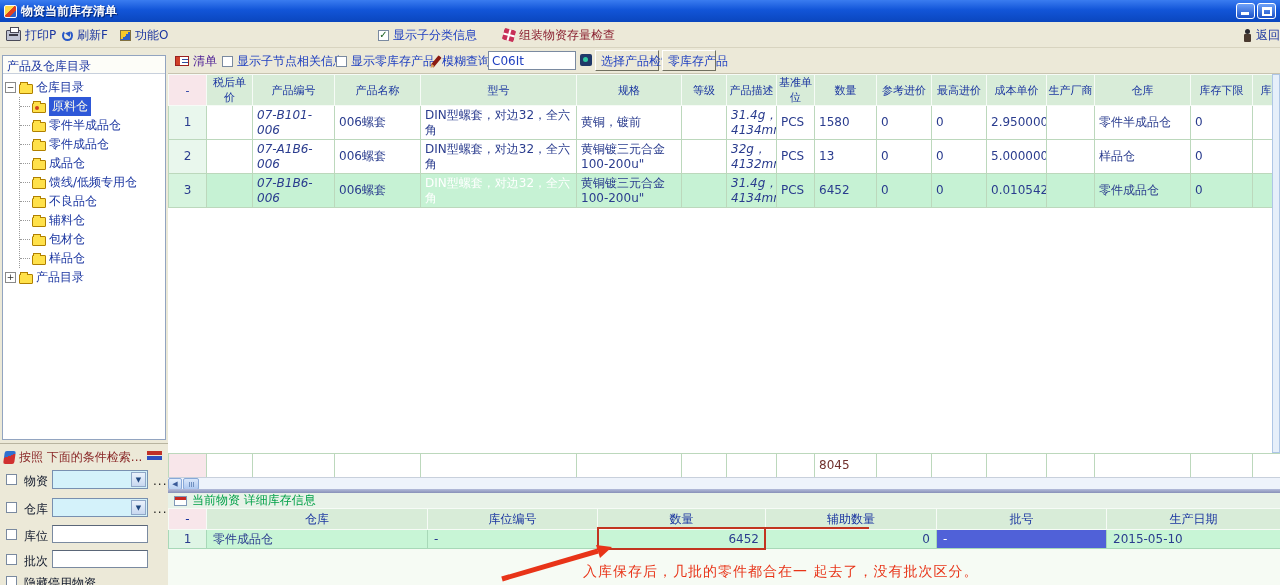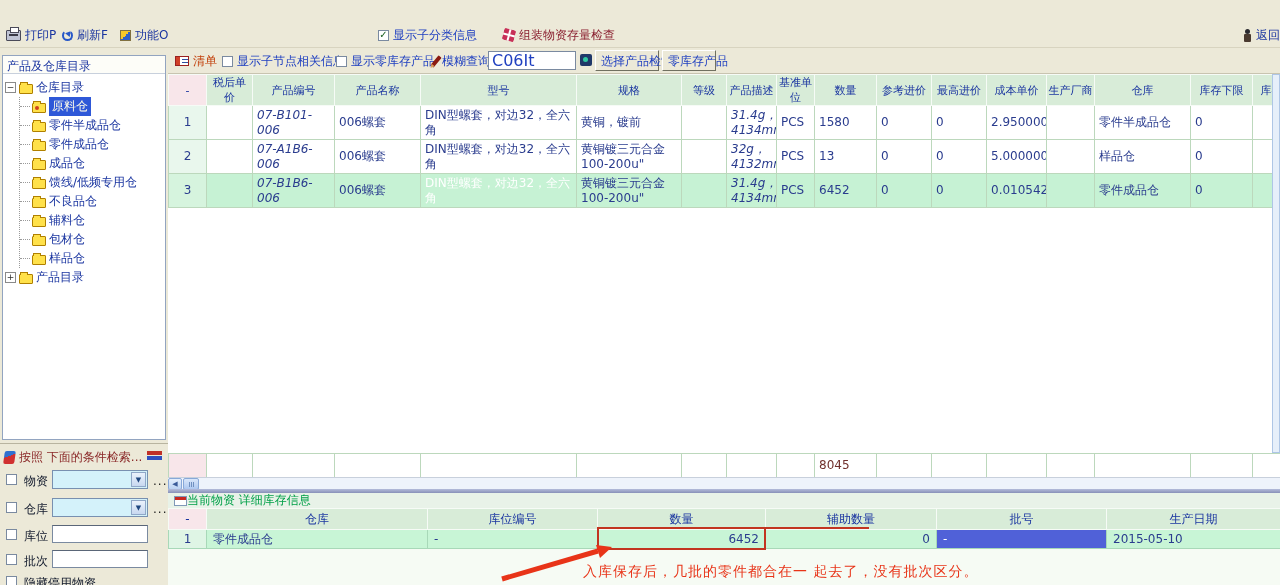--- a/index.html
+++ b/index.html
@@ -72,25 +72,25 @@
   .combo .arrowbtn { position:absolute; right:1px; top:1px; width:15px; height:15px; background:linear-gradient(#EAF2FC,#C8D8F0);
     border:1px solid #90A8C8; font-size:7px; color:#204880; text-align:center; line-height:15px; cursor:pointer; }
   .dots { position:absolute; left:153px; top:4px; color:#202020; letter-spacing:1px; cursor:pointer; }
   .tinput { position:absolute; left:52px; top:0; width:96px; height:18px; background:#fff; border:1px solid #7A8AA0; border-top-color:#5A6678; }
 
   
   .main { position:absolute; left:168px; top:48px; width:1112px; height:537px; background:#ECE9D8; overflow:hidden; }
   .sub-toolbar { position:absolute; left:0; top:0; width:1112px; height:26px; background:#ECE9D8; border-bottom:1px solid #C8C4B0; }
   .icon-list { width:14px; height:10px; border:1px solid #9A2020; background:linear-gradient(90deg,#D04028 0 4px,#fff 4px); position:relative; }
   .icon-list::after { content:""; position:absolute; left:6px; top:2px; width:6px; height:1px; background:#3050A0; box-shadow:0 3px 0 #3050A0; }
-  .green-lbl { color:#c2410c; }
+  .green-lbl { color:#4c1d95; }
   .icon-pen { width:4px; height:13px; background:#8B1A10; border-radius:1px; transform:rotate(40deg); position:relative; }
   .icon-pen::after { content:""; position:absolute; left:0; bottom:-4px; border:2px solid transparent; border-top:4px solid #D8A060; }
   .q-input { position:absolute; left:320px; top:3px; width:88px; height:19px; background:#fff; border:1px solid #7A8AA0;
-    color:#2040C0; font-size:16px; padding:2px 3px; font-family:"DejaVu Sans",sans-serif; }
+    color:#2040C0; font-size:12px; padding:2px 3px; font-family:"DejaVu Sans",sans-serif; }
   .icon-lookup { position:absolute; left:412px; top:6px; width:12px; height:12px; background:#203868; border-radius:2px; cursor:pointer; }
   .icon-lookup::after { content:""; position:absolute; left:3px; top:3px; width:5px; height:5px; background:#30C8A0; border-radius:50%; }
   .flat-btn { position:absolute; top:2px; height:21px; background:#ECE9D8; color:#2040C0; text-align:center;
     border:1px solid; border-color:#FFFFFF #707060 #707060 #FFFFFF; padding:2px 5px; cursor:pointer; white-space:nowrap; }
 
   
   .grid-area { position:absolute; left:0; top:26px; width:1112px; height:379px; background:#fff; overflow:hidden; }
   table.grid { border-collapse:collapse; table-layout:fixed; width:1144px; }
   table.grid th { background:#D8ECD8; color:#1A35A0; font-weight:normal; font-size:11px; text-align:center;
     border:1px solid #F6FBF6; height:31px; padding:0 1px; overflow:hidden; }
@@ -113,39 +113,51 @@
   .hscroll { position:absolute; left:0; top:429px; width:1112px; height:12px; background:#EEF3FB; border-top:1px solid #C8D0DC; }
   .hs-btn { position:absolute; left:0; top:0; width:14px; height:12px; background:linear-gradient(#E4EEFC,#BCD2F2);
     border:1px solid #88A8D8; border-radius:2px; color:#3A5A98; font-size:7px; line-height:11px; text-align:center; cursor:pointer; }
   .hs-thumb { position:absolute; left:15px; top:0; width:16px; height:12px; background:linear-gradient(#D8E6FA,#AEC8F0);
     border:1px solid #88A8D8; border-radius:2px; cursor:grab; }
   .hs-thumb::after { content:""; position:absolute; left:5px; top:3px; width:1px; height:5px; background:#7090C0; box-shadow:2px 0 0 #7090C0,4px 0 0 #7090C0; }
   .splitter { position:absolute; left:0; top:441px; width:1112px; height:4px; background:linear-gradient(#B4BCDA,#8890B8); cursor:row-resize; }
 
   
   .detail-panel { position:absolute; left:0; top:445px; width:1112px; height:92px; background:#F6FBF4; }
-  .dp-header { position:absolute; left:0; top:0; width:1112px; height:15px; background:#E8F2E8; display:flex; align-items:center; padding-left:6px; }
+  .dp-header { position:absolute; left:0; top:0; width:1112px; height:15px; background:#E8F2E8; display:flex; align-items:center; gap:5px; padding-left:6px; }
   .icon-form { width:13px; height:10px; border:1px solid #8098B8; background:linear-gradient(#C82820 0 3px,#fff 3px); }
   .dp-title { color:#00A048; font-size:12px; white-space:nowrap; }
   table.dgrid { position:absolute; left:0; top:15px; border-collapse:collapse; table-layout:fixed; width:1112px; }
   table.dgrid th { background:#D8ECD8; color:#1A35A0; font-weight:normal; font-size:12px; border:1px solid #F6FBF6; height:21px; }
   table.dgrid th.num-h { background:#F8E6EA; }
   table.dgrid td { background:#C8F5D6; border:1px solid #A8D8B8; height:19px; font-size:12px; color:#2A3C8E; padding:0 6px; overflow:hidden; }
   table.dgrid td.numc { background:#DFF5E5; text-align:center; padding:0; }
   table.dgrid td.batchsel { background:#5061D8; color:#fff; }
   .red-line { position:absolute; left:429px; top:34px; width:272px; height:0; border-top:2px solid #C23420; }
   .red-box { position:absolute; left:429px; top:34px; width:169px; height:23px; border:2px solid #C23420; }
   .annot-arrow { position:absolute; left:320px; top:48px; width:140px; height:44px; pointer-events:none; }
   .annot-text { position:absolute; left:415px; top:70px; color:#E83418; font-size:14px; letter-spacing:1px; white-space:nowrap; }
 </style>
 </head>
 <body>
 
 <div class="window">
 
+  <div class="titlebar">
+    <span class="app-icon"></span>
+    <span class="title-text">物资当前库存清单</span>
+    <span class="win-controls">
+      <span class="win-btn">
+          <span class="glyph-min"></span>
+        </span>
+      <span class="win-btn">
+          <span class="glyph-max"></span>
+        </span>
+    </span>
+  </div>
 
   <div class="toolbar">
     <span class="tb-item" style="left:6px">
       <span class="icon-printer"></span>
       <span>打印P</span>
     </span>
     <span class="tb-item" style="left:62px">
       <span class="icon-refresh"></span>
       <span>刷新F</span>
     </span>

